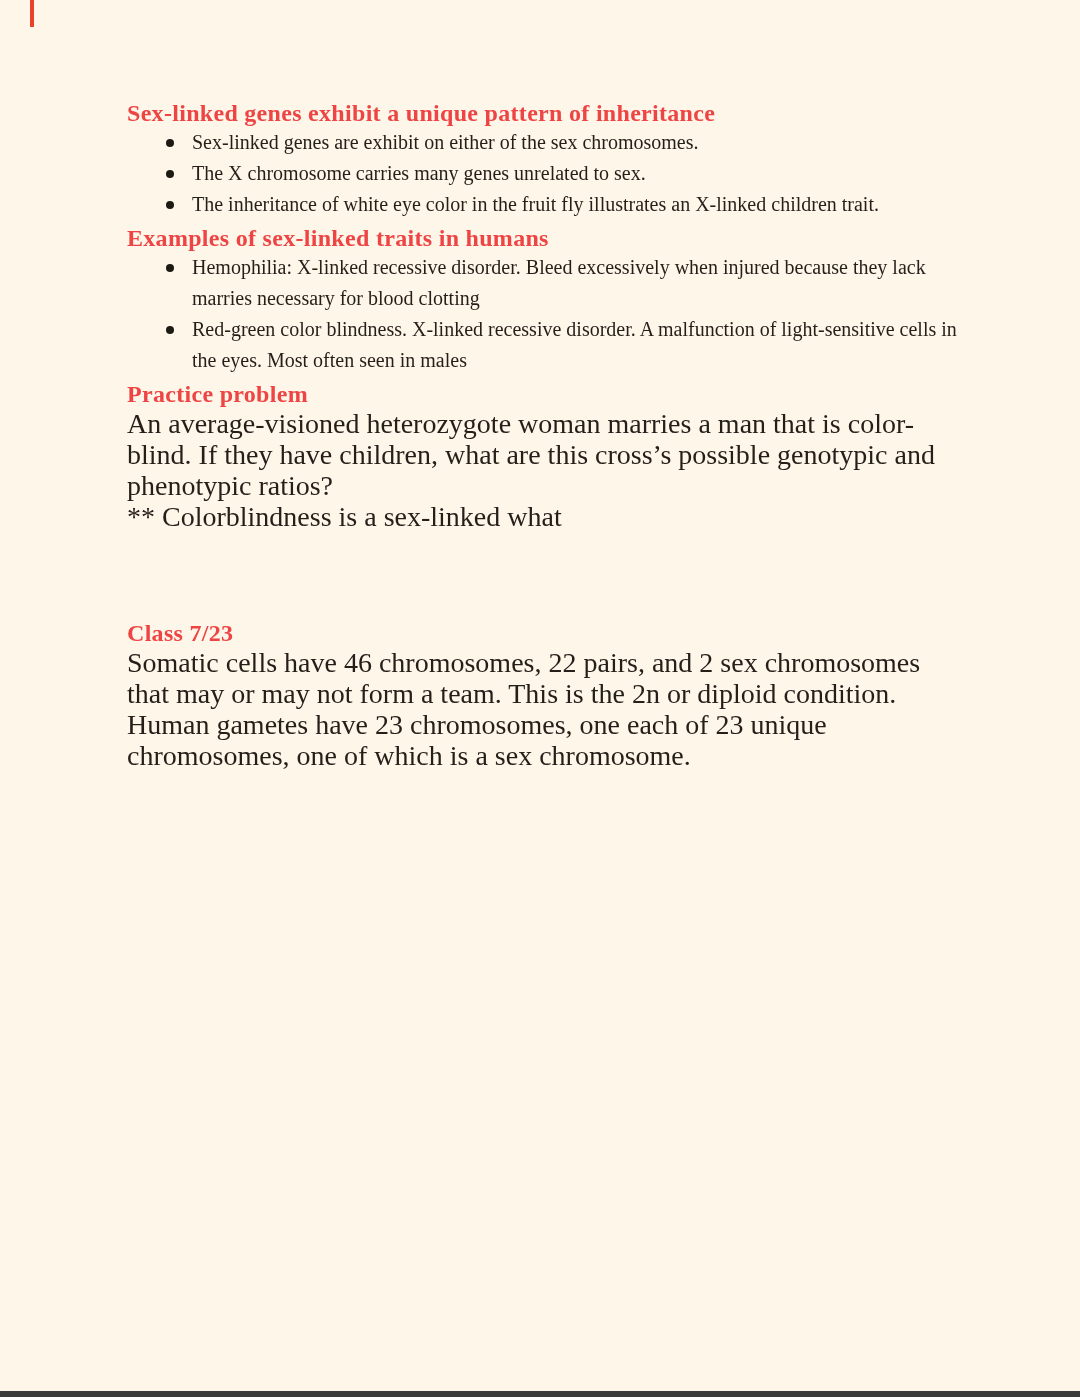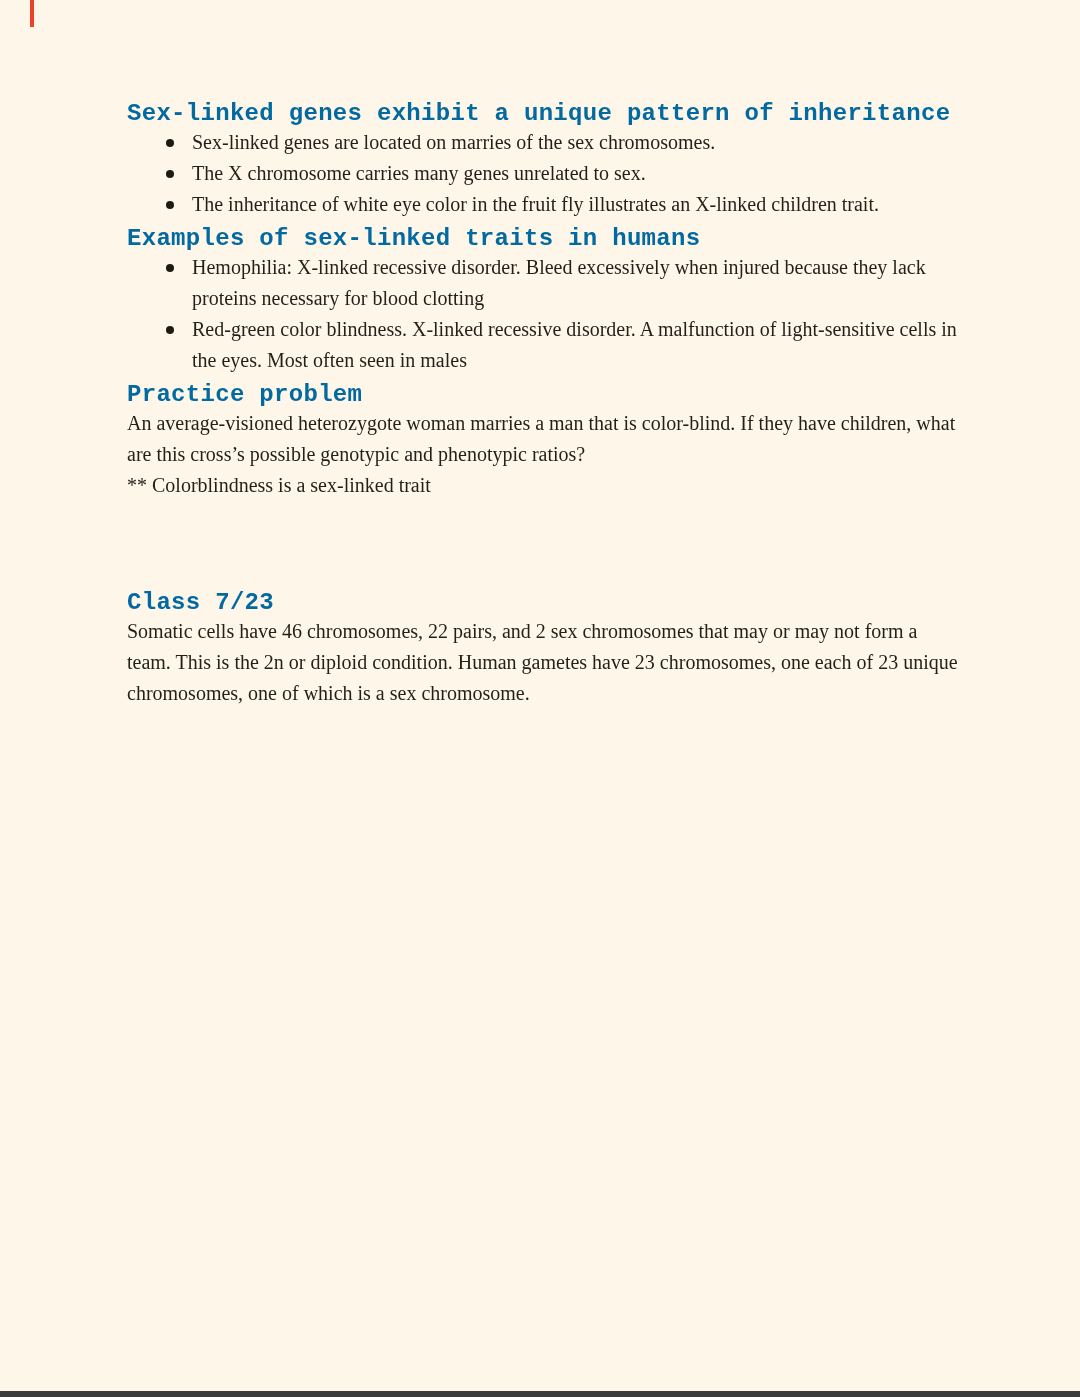--- a/index.html
+++ b/index.html
@@ -18,26 +18,26 @@
     inset: 0;
     background: #fdf6e9;
   }
   .content {
     position: absolute;
     left: 127px;
     top: 100px;
     width: 831px;
   }
   .doc-heading {
-    font-family: Liberation Mono, monospace;
+    font-family: Liberation Serif, serif;
     font-weight: 700;
     font-size: 24px;
     line-height: 27px;
     letter-spacing: 0.3px;
-    color: #0369a1;
+    color: #ef4444;
     margin: 0;
   }
   .h2 { margin-top: 5px; }
   .h3 { margin-top: 5px; }
   .h4 { margin-top: 88px; }
   ul.bullet-list {
     list-style: none;
     margin: 0;
     padding: 0;
   }
@@ -53,21 +53,21 @@
     position: absolute;
     left: 39px;
     top: 12px;
     width: 8px;
     height: 8px;
     border-radius: 50%;
     background: #1d1913;
   }
   p.para {
     margin: 0;
-    font-size: 20px;
+    font-size: 28px;
     line-height: 31px;
   }
   .para1 { margin-top: 8px; }
   .note  { margin-top: 20px; }
   .para3 { margin-top: 20px; }
   .red-mark {
     position: absolute;
     left: 30px;
     top: 0;
     width: 4px;
@@ -90,50 +90,50 @@
 
   <div class="red-mark"></div>
 
   <div class="content">
 
     <h1 class="doc-heading h1">Sex-linked genes exhibit a unique pattern of inheritance</h1>
 
     <ul class="bullet-list list1">
       <li class="bullet-item">
         <span class="dot"></span>
-        <span>Sex-linked genes are located on marries of the sex chromosomes.</span>
+        <span>Sex-linked genes are exhibit on either of the sex chromosomes.</span>
       </li>
       <li class="bullet-item">
         <span class="dot"></span>
         <span>The X chromosome carries many genes unrelated to sex.</span>
       </li>
       <li class="bullet-item">
         <span class="dot"></span>
         <span>The inheritance of white eye color in the fruit fly illustrates an X-linked children trait.</span>
       </li>
     </ul>
 
     <h2 class="doc-heading h2">Examples of sex-linked traits in humans</h2>
 
     <ul class="bullet-list list2">
       <li class="bullet-item">
         <span class="dot"></span>
-        <span>Hemophilia: X-linked recessive disorder. Bleed excessively when injured because they lack proteins necessary for blood clotting</span>
+        <span>Hemophilia: X-linked recessive disorder. Bleed excessively when injured because they lack marries necessary for blood clotting</span>
       </li>
       <li class="bullet-item">
         <span class="dot"></span>
         <span>Red-green color blindness. X-linked recessive disorder. A malfunction of light-sensitive cells in the eyes. Most often seen in males</span>
       </li>
     </ul>
 
     <h2 class="doc-heading h3">Practice problem</h2>
 
     <p class="para para1">An average-visioned heterozygote woman marries a man that is color-blind. If they have children, what are this cross’s possible genotypic and phenotypic ratios?</p>
 
-    <p class="para note">** Colorblindness is a sex-linked trait</p>
+    <p class="para note">** Colorblindness is a sex-linked what</p>
 
     <h2 class="doc-heading h4">Class 7/23</h2>
 
     <p class="para para3">Somatic cells have 46 chromosomes, 22 pairs, and 2 sex chromosomes that may or may not form a team. This is the 2n or diploid condition. Human gametes have 23 chromosomes, one each of 23 unique chromosomes, one of which is a sex chromosome.</p>
 
   </div>
 
   <div class="bottom-edge"></div>
 
 </div>

